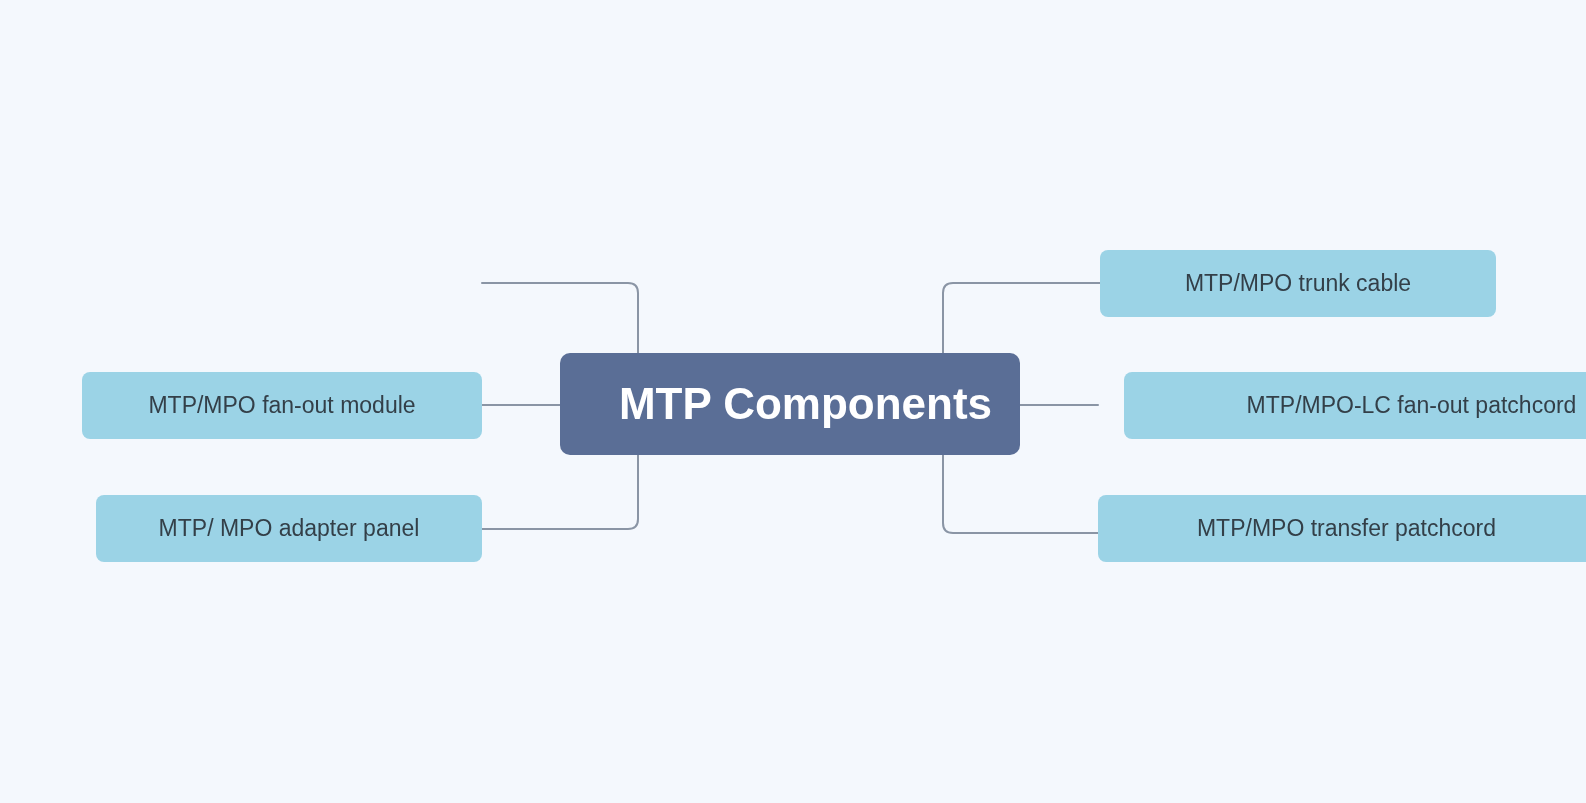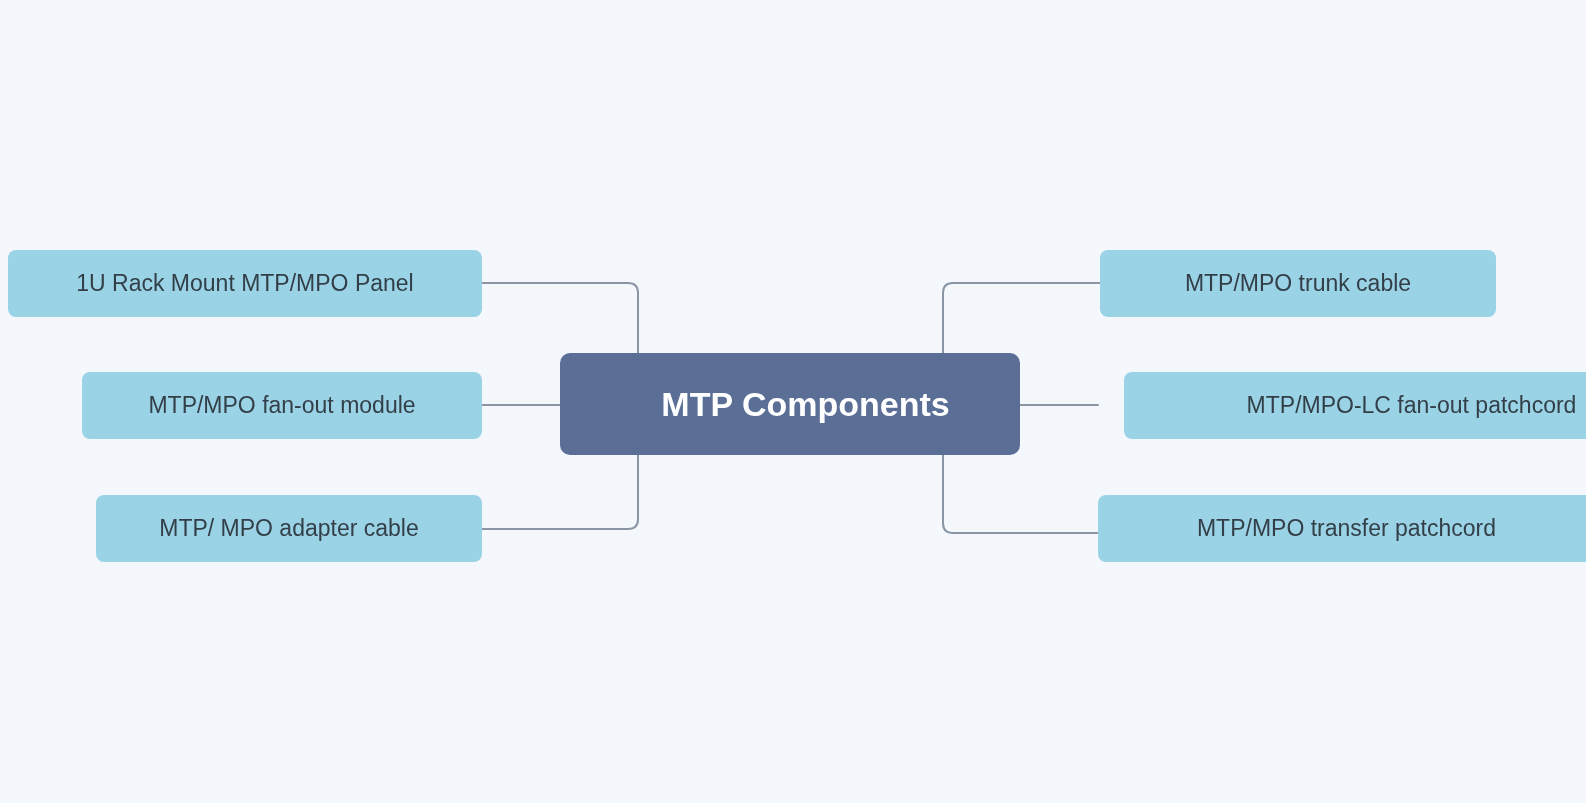--- a/index.html
+++ b/index.html
@@ -52,21 +52,21 @@
   .root-node {
     background: #5a6e96;
     border-radius: 10px;
     left: 560px;
     top: 353px;
     width: 460px;
     height: 102px;
   }
   .root-label {
     color: #ffffff;
-    font-size: 34px;
+    font-size: 44px;
     font-weight: bold;
     line-height: 1;
     white-space: nowrap;
     margin-left: 31px;
   }
   
   #leaf-l0 { left: 8px;  top: 250px; width: 474px; }
   #leaf-l1 { left: 82px; top: 372px; width: 400px; }
   #leaf-l2 { left: 96px; top: 495px; width: 386px; }
   
@@ -89,28 +89,25 @@
 
     <path d="M 1100 283 L 953 283 Q 943 283 943 293 L 943 353" fill="none" stroke="#8a95a5" stroke-width="2" stroke-linecap="round"></path>
     <path d="M 1020 405 L 1098 405" fill="none" stroke="#8a95a5" stroke-width="2" stroke-linecap="round"></path>
     <path d="M 1098 533 L 953 533 Q 943 533 943 523 L 943 455" fill="none" stroke="#8a95a5" stroke-width="2" stroke-linecap="round"></path>
   </svg>
 
   <div class="node root-node">
     <span class="root-label">MTP Components</span>
   </div>
 
-  <div id="leaf-l0" class="node leaf-node">
-    <span class="leaf-label">1U Rack Mount MTP/MPO Panel</span>
-  </div>
   <div id="leaf-l1" class="node leaf-node">
     <span class="leaf-label">MTP/MPO fan-out module</span>
   </div>
   <div id="leaf-l2" class="node leaf-node">
-    <span class="leaf-label">MTP/ MPO adapter cable</span>
+    <span class="leaf-label">MTP/ MPO adapter panel</span>
   </div>
 
   <div id="leaf-r0" class="node leaf-node">
     <span class="leaf-label">MTP/MPO trunk cable</span>
   </div>
   <div id="leaf-r1" class="node leaf-node">
     <span class="leaf-label">MTP/MPO-LC fan-out patchcord</span>
   </div>
   <div id="leaf-r2" class="node leaf-node">
     <span class="leaf-label">MTP/MPO transfer patchcord</span>

